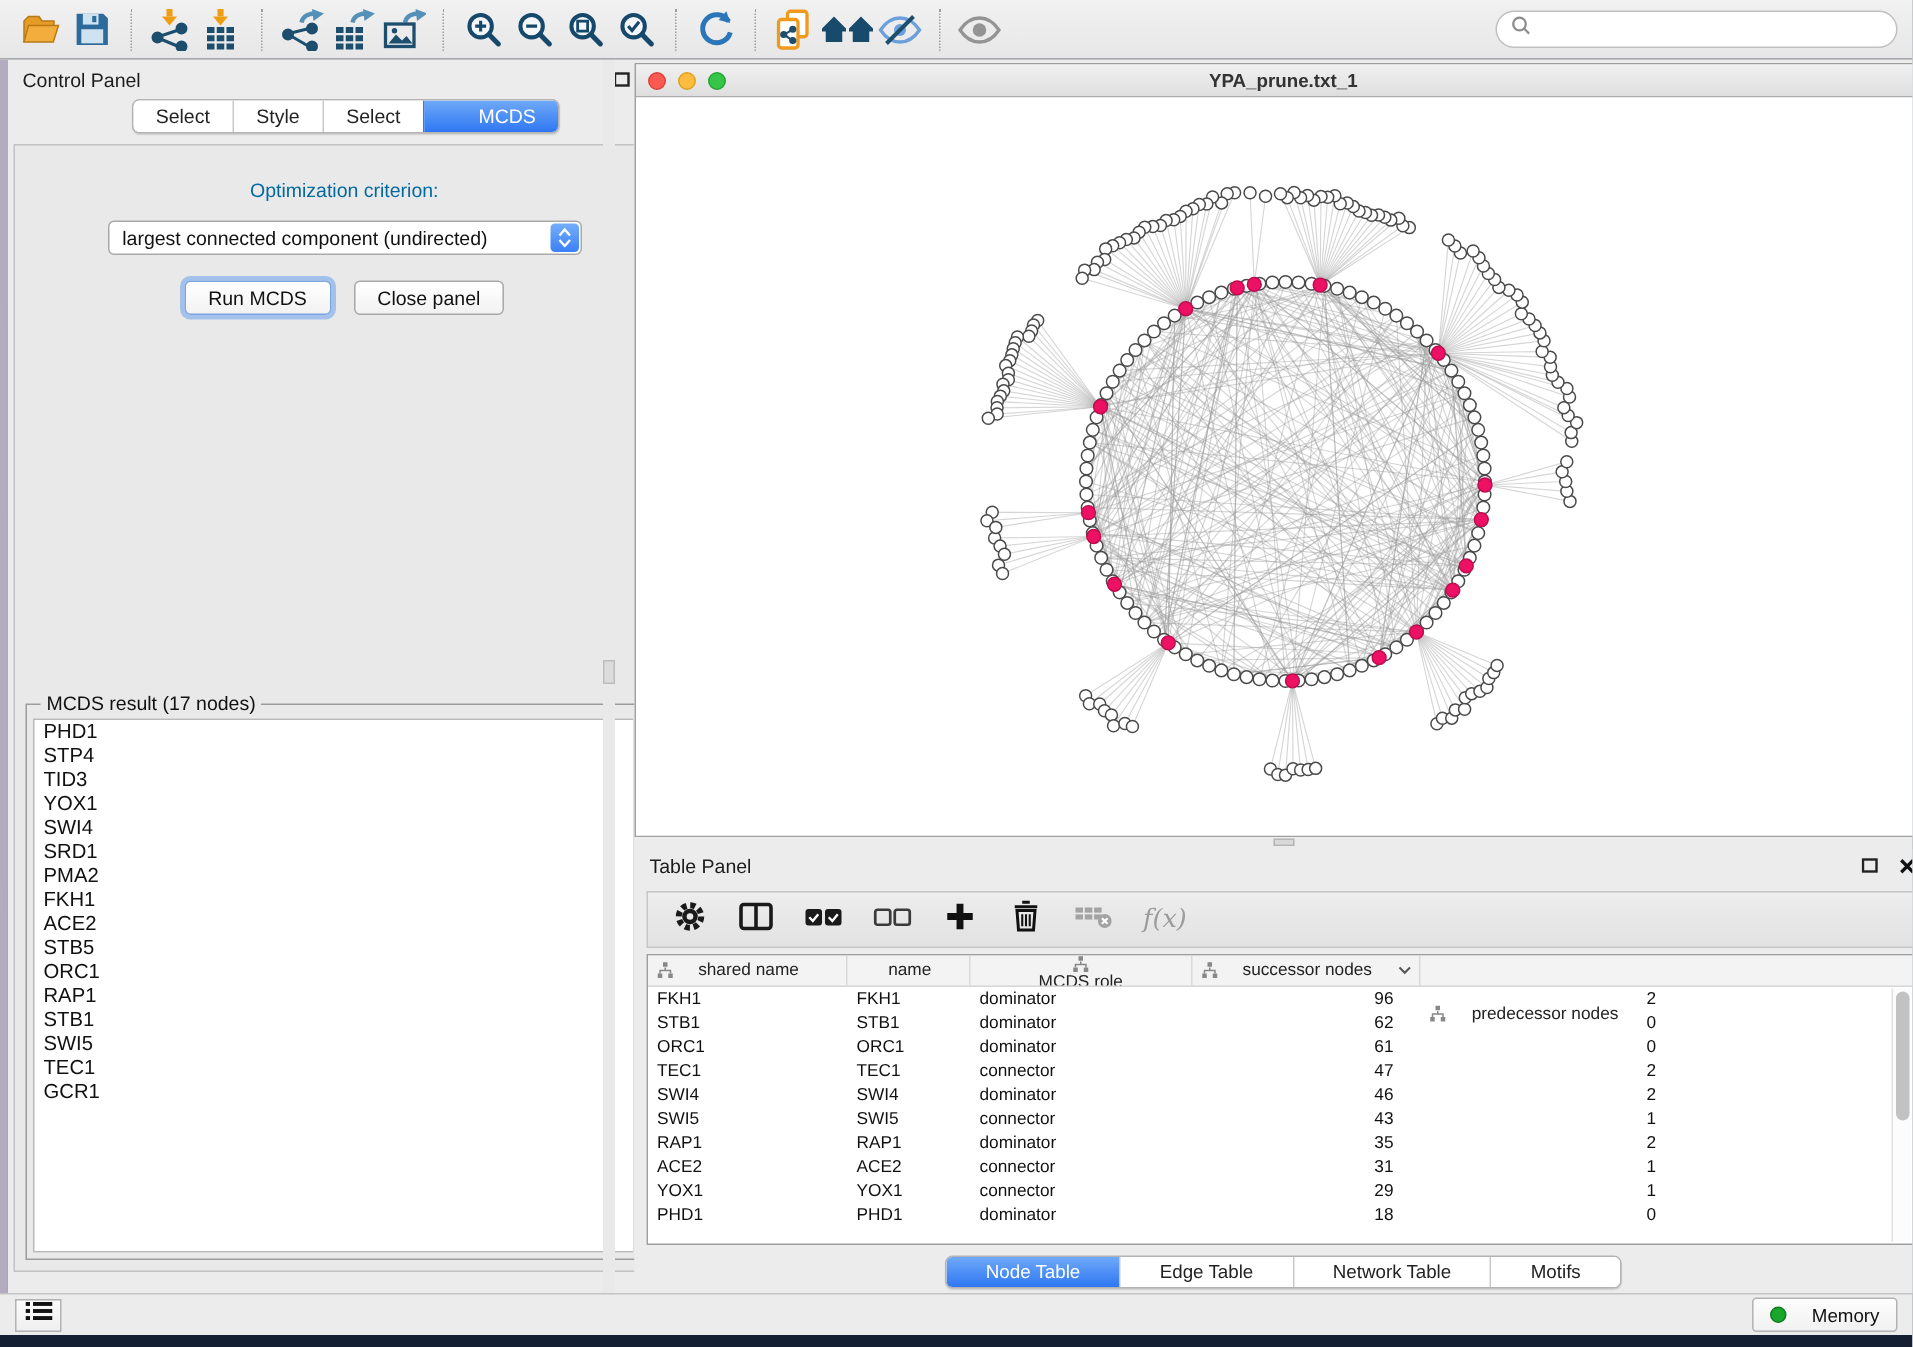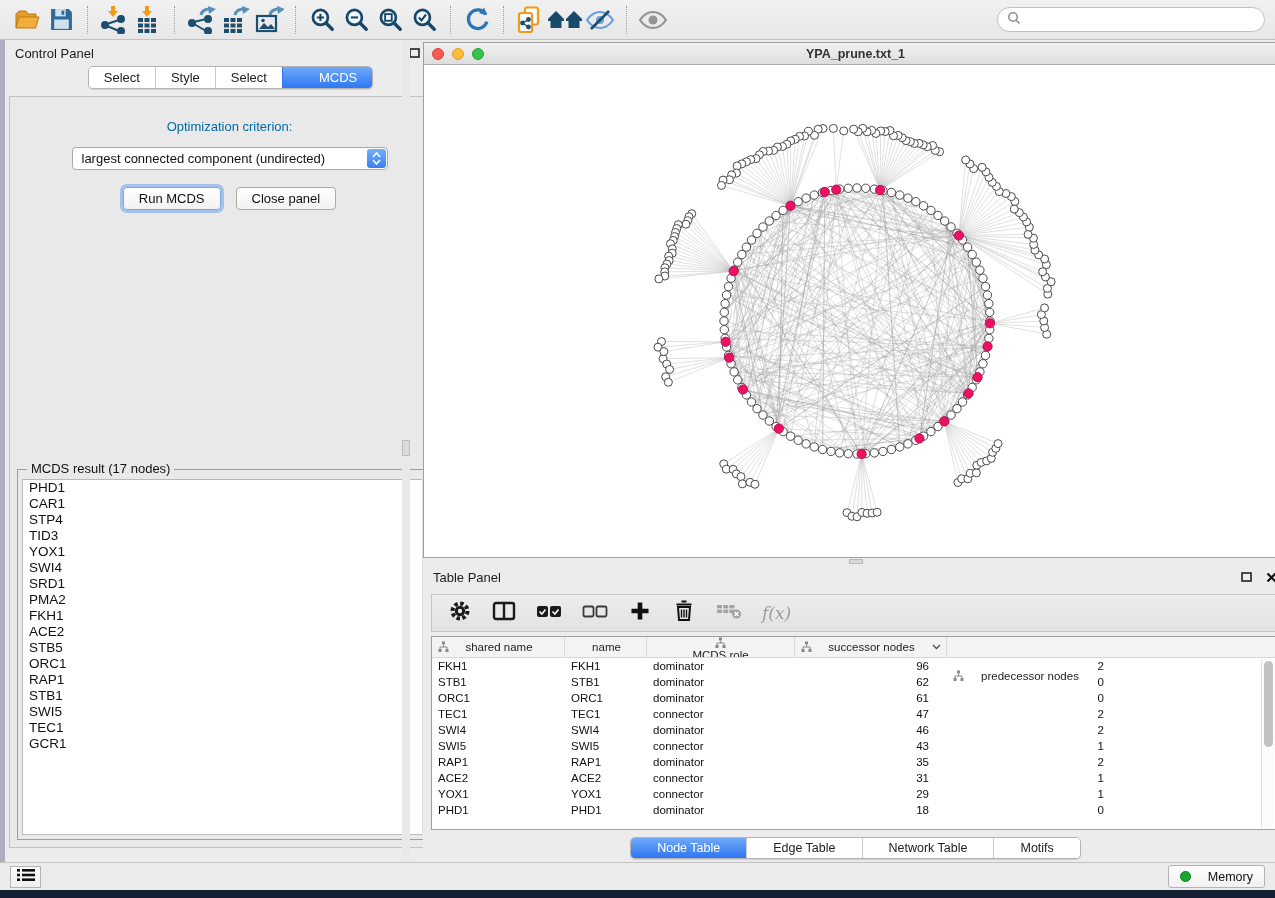--- a/index.html
+++ b/index.html
@@ -352,21 +352,20 @@
         </span>
       </div>
       <div class="btn-row">
         <div class="btn focused">Run MCDS</div>
         <div class="btn">Close panel</div>
       </div>
       <div class="result-group">
         <span class="group-legend">MCDS result (17 nodes)</span>
         <div class="listbox">
             <div class="list-item">PHD1</div>
-            <div class="list-item">CAR1</div>
             <div class="list-item">STP4</div>
             <div class="list-item">TID3</div>
             <div class="list-item">YOX1</div>
             <div class="list-item">SWI4</div>
             <div class="list-item">SRD1</div>
             <div class="list-item">PMA2</div>
             <div class="list-item">FKH1</div>
             <div class="list-item">ACE2</div>
             <div class="list-item">STB5</div>
             <div class="list-item">ORC1</div>

